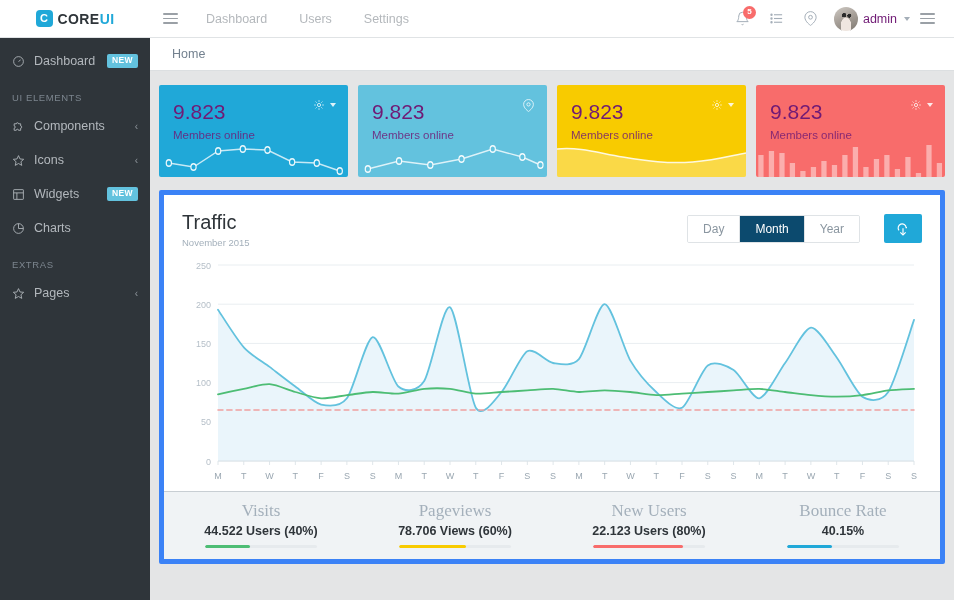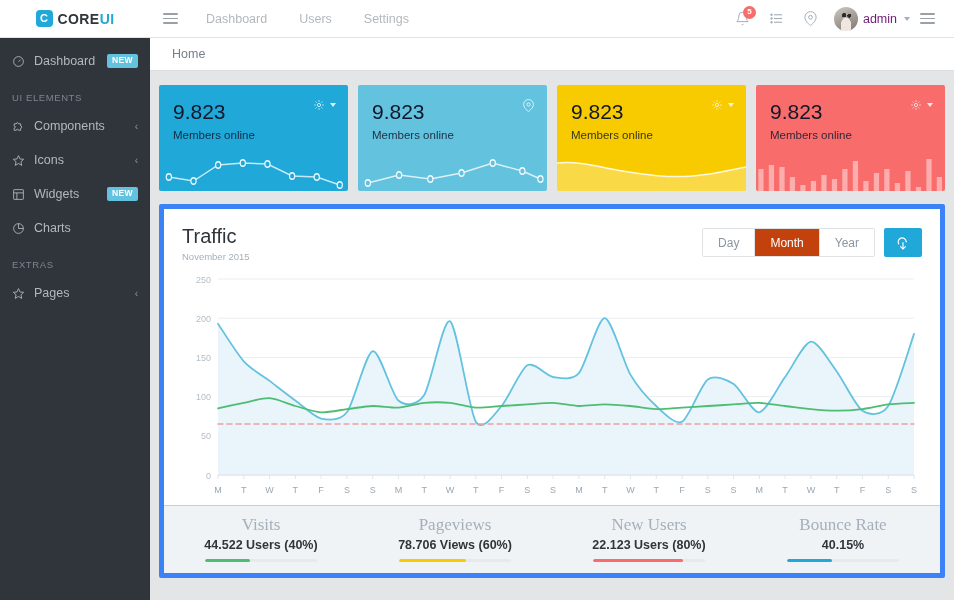--- a/index.html
+++ b/index.html
@@ -79,45 +79,45 @@
   .main { flex:1; display:flex; flex-direction:column; min-width:0; background:#e4e5e6; }
   .breadcrumb {
     height:33px; background:#fff; border-bottom:1px solid #dcdfe1;
     display:flex; align-items:center; padding-left:22px; font-size:12.5px; color:#73818f; flex:0 0 33px;
   }
   .content { flex:1; padding:14px 9px 0 9px; overflow:hidden; }
 
   
   .cards { display:flex; gap:10px; margin-bottom:13px; }
   .wcard {
-    flex:1; height:106px; border-radius:2px; position:relative; overflow:hidden; color:#0f172a;
+    flex:1; height:92px; border-radius:2px; position:relative; overflow:hidden; color:#701a75;
   }
   .wcard.blue   { background:#20a8d8; }
   .wcard.lblue  { background:#63c2de; }
   .wcard.yellow { background:#f8cb00; }
   .wcard.red    { background:#f86c6b; }
   .w-big { position:absolute; left:14px; top:16px; font-size:21px; font-weight:300; line-height:1; }
   .w-sub { position:absolute; left:14px; top:44px; font-size:11.5px; opacity:.85; }
   .w-act { position:absolute; right:12px; top:14px; display:flex; align-items:center; gap:2px; opacity:.85; cursor:pointer; }
   .w-chart { position:absolute; left:0; right:0; bottom:0; height:48px; }
   .w-chart svg { display:block; width:100%; height:100%; }
 
   
   .tcard { background:#fff; border-radius:2px; border:5px solid #3b82f6; overflow:hidden; }
   .tcard-body { padding:16px 18px 4px 18px; position:relative; }
   .t-title { font-size:20px; font-weight:400; color:#2f353a; line-height:1.1; }
   .t-sub { font-size:9.5px; color:#a4b0bb; margin-top:4px; }
-  .t-tools { position:absolute; right:18px; top:19px; display:flex; gap:9px; }
+  .t-tools { position:absolute; right:18px; top:19px; display:flex; align-items:center; gap:24px; }
   .btn-group { display:flex; border:1px solid #dfe3e6; border-radius:2px; overflow:hidden; }
   .btn-group button {
     border:0; background:#fff; color:#8a96a0; font-size:12px; padding:6px 15px; cursor:pointer;
     font-family:"Liberation Sans", sans-serif; border-right:1px solid #dfe3e6;
   }
   .btn-group button:last-child { border-right:0; }
-  .btn-group button.active { background:#c2410c; color:#fff; }
+  .btn-group button.active { background:#0c4a6e; color:#fff; }
   .btn-dl {
     background:#20a8d8; border:0; border-radius:2px; width:38px; height:29px; cursor:pointer;
     display:flex; align-items:center; justify-content:center;
   }
   .chart-wrap { height:230px; margin-top:9px; }
   .chart-wrap svg { display:block; width:100%; height:100%; }
 
   .tcard-footer {
     background:#f0f3f5; border-top:1px solid #c8ced3; display:flex; padding:9px 0 11px 0;
   }

